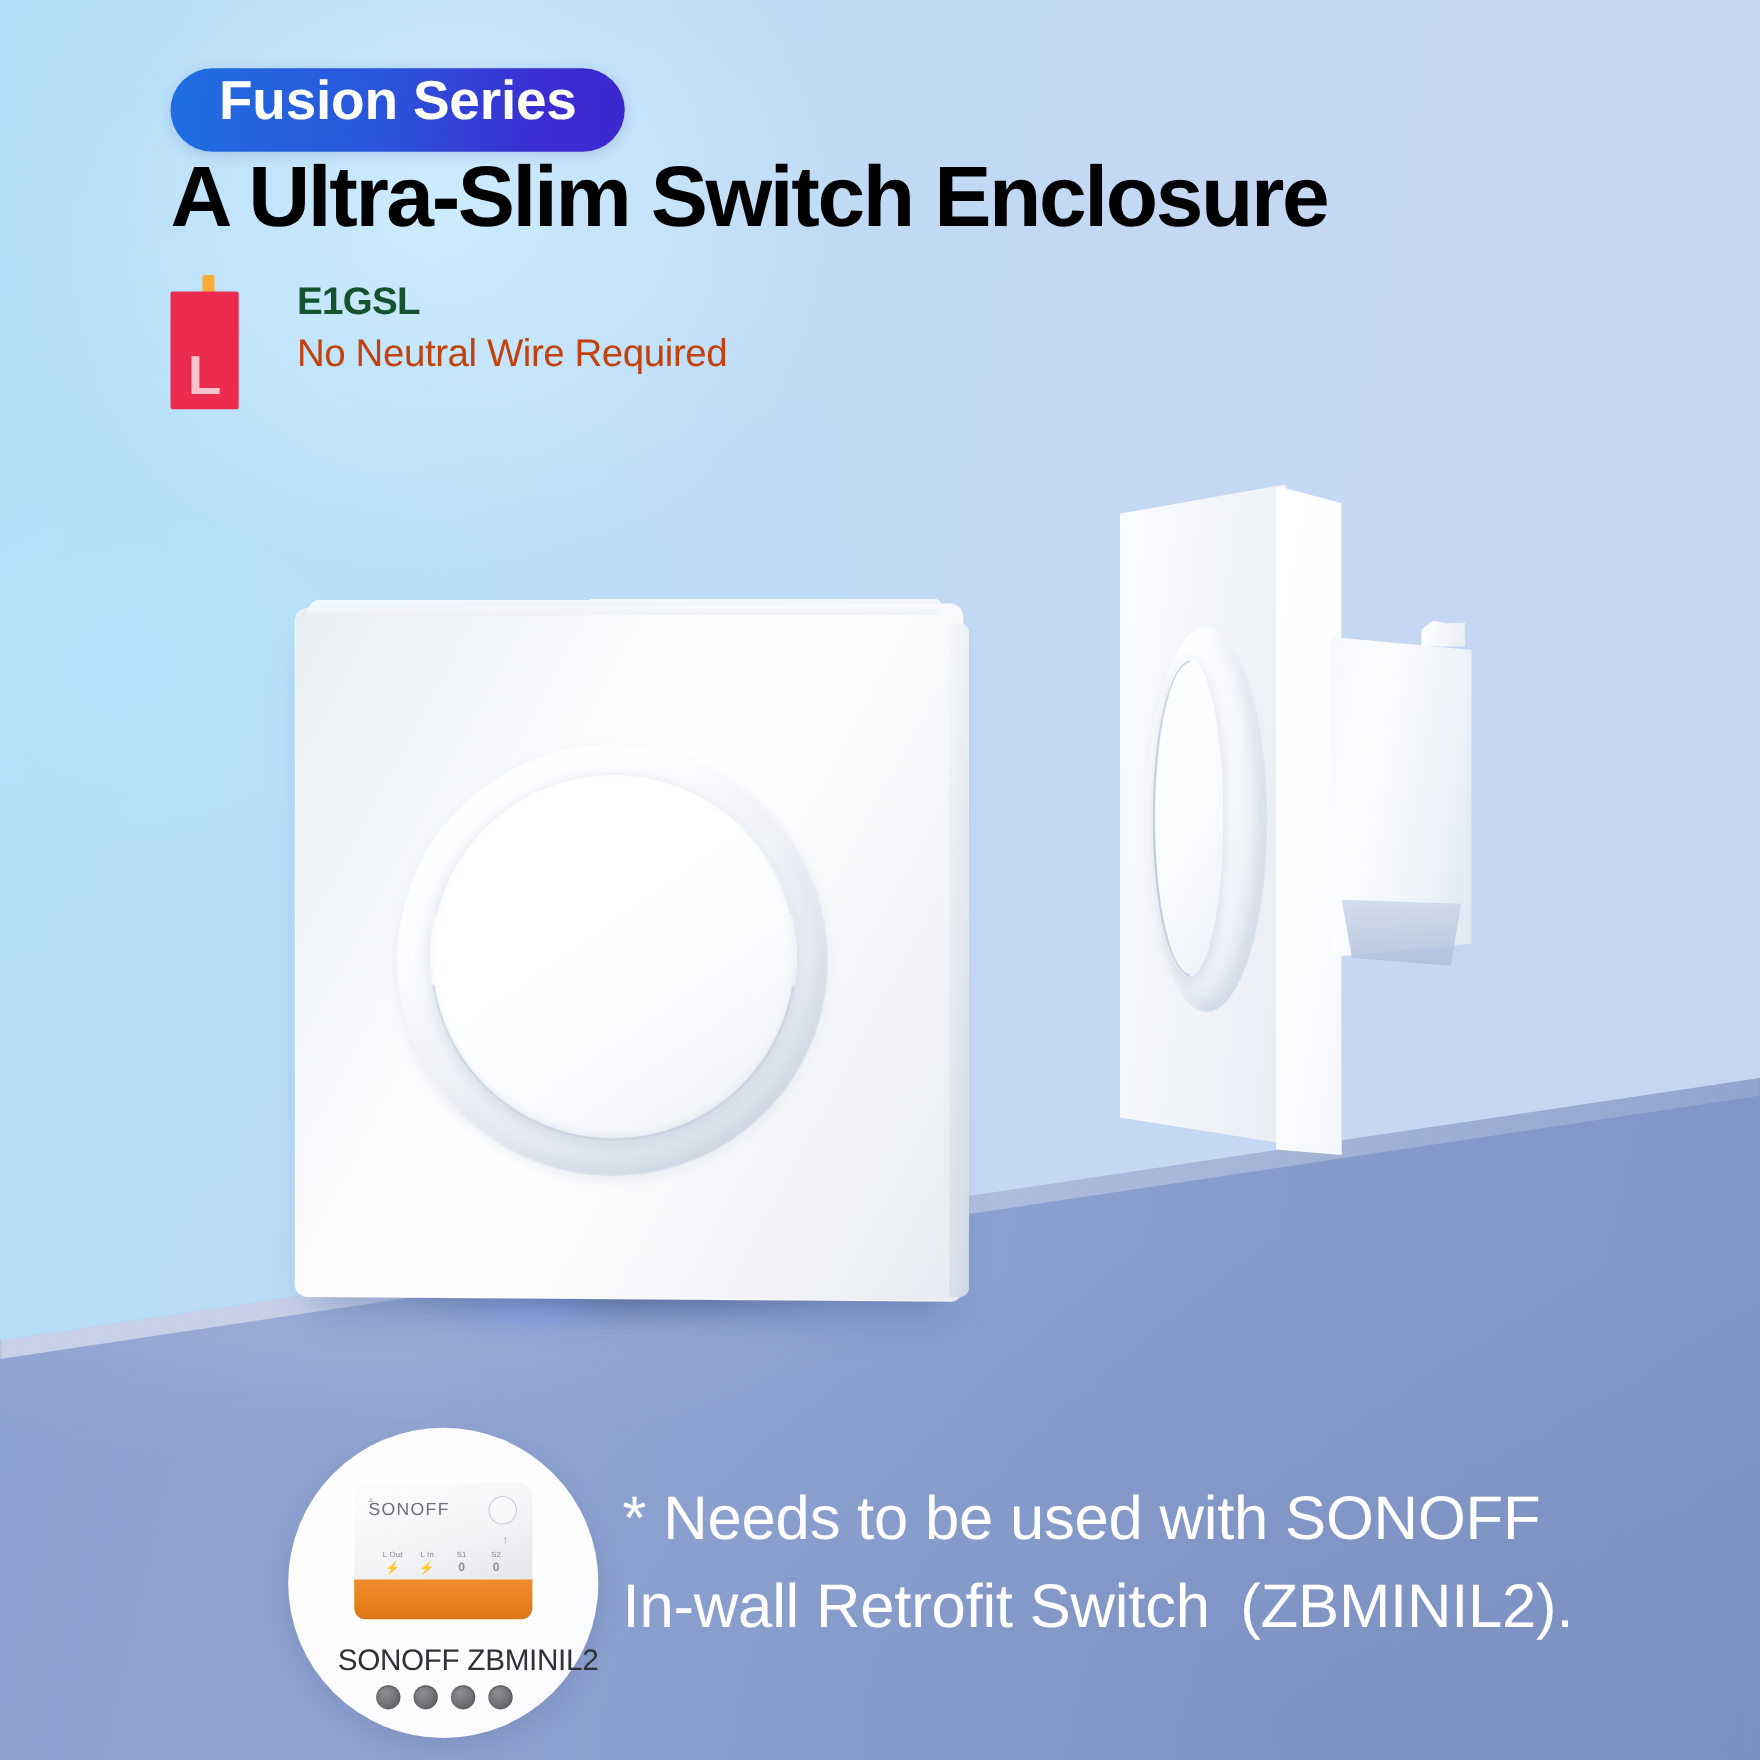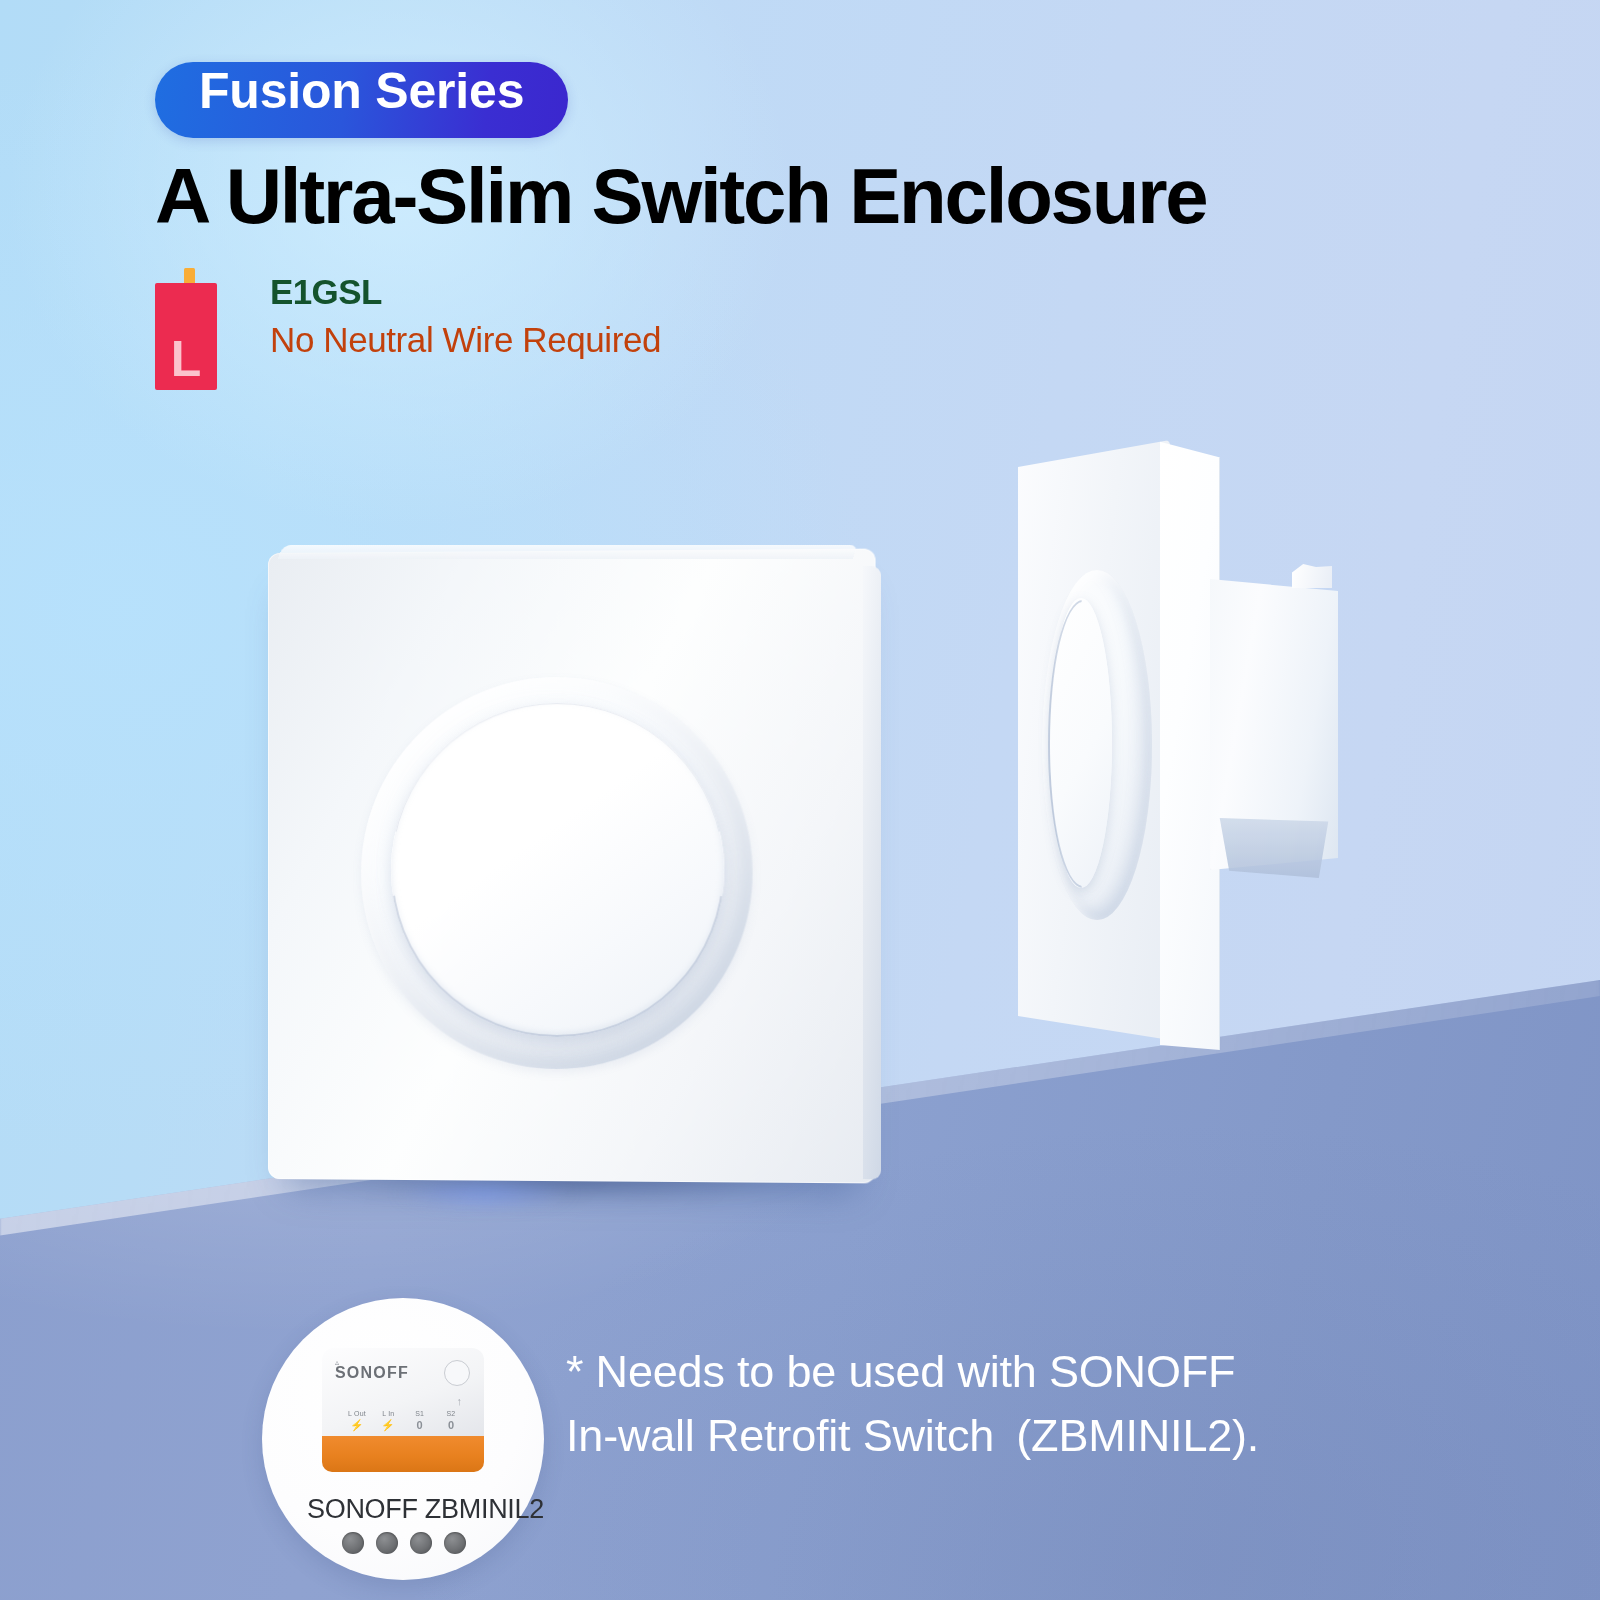--- a/index.html
+++ b/index.html
@@ -67,21 +67,20 @@
     box-shadow:0 3px 12px rgba(40,60,170,0.18);
   }
 
   .sub-title {
     margin-top:26px;
     font-size:41px; font-weight:bold; color:#0c0c0c;
     letter-spacing:-0.9px; line-height:1.05;
   }
 
   .main-title {
-    margin-top:18px;
     font-size:78px; font-weight:bold; color:#000000;
     letter-spacing:-2.2px; line-height:1.05; white-space:nowrap;
   }
 
   
   .model-row { margin-top:30px; display:flex; align-items:flex-start; }
 
   .l-badge-wrap { position:relative; width:62px; height:122px; margin-right:53px; flex:none; }
   .l-stub {
     position:absolute; left:29px; top:0; width:11px; height:20px;
@@ -249,21 +248,21 @@
     border-radius:12px 12px 0 0;
     background:linear-gradient(160deg,#fdfdfe 0%, #f3f4f6 55%, #e3e5ea 100%);
   }
   .module-bottom {
     position:absolute; left:0; top:88px; width:162px; height:36px;
     border-radius:0 0 10px 10px;
     background:linear-gradient(180deg,#f08b2e 0%, #e8811f 55%, #db7616 100%);
   }
   .module-logo {
     position:absolute; left:13px; top:17px;
-    font-size:16px; font-weight:bold; color:#6c7076;
+    font-size:16px; font-weight:normal; color:#6c7076;
     letter-spacing:1.2px; line-height:1;
   }
   .module-wifi { position:absolute; left:13px; top:10px; font-size:8px; color:#8a8f96; }
   .module-btn {
     position:absolute; right:14px; top:12px; width:26px; height:26px;
     border-radius:50%; border:1.6px solid #c9ccd2; background:#f7f8fa;
   }
   .module-ant { position:absolute; right:22px; top:48px; font-size:11px; color:#a7abb2; line-height:1; }
   .module-labels {
     position:absolute; left:20px; top:62px; width:124px;
@@ -286,21 +285,21 @@
     background:radial-gradient(circle at 38% 32%, #8d8f92 0%, #6e7073 55%, #4c4e51 100%);
     box-shadow:0 1px 2px rgba(0,0,0,0.35) inset;
   }
   .note-caption {
     position:absolute; left:0; top:196px; width:282px; text-align:right;
     font-size:27px; color:#2e3136; letter-spacing:-0.3px;
   }
 
   .note-text {
     position:absolute; left:566px; top:1340px; width:900px;
-    color:#ffffff; font-size:45px; font-weight:normal;
+    color:#ffffff; font-size:56px; font-weight:normal;
     line-height:1.42; letter-spacing:-0.2px;
   }
 </style>
 </head>
 <body>
 
 <div id="stage">
 
   <div class="bg-wall"></div>
   <div class="bg-topglow"></div>

